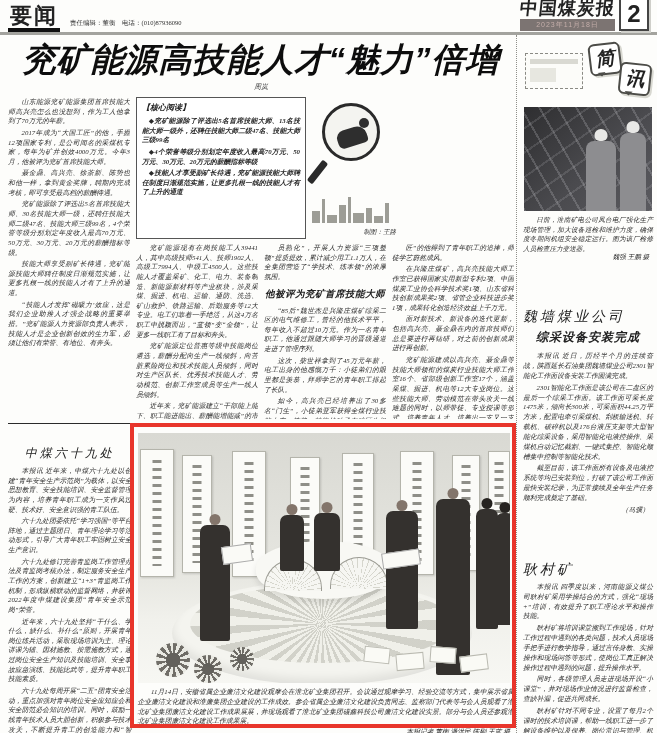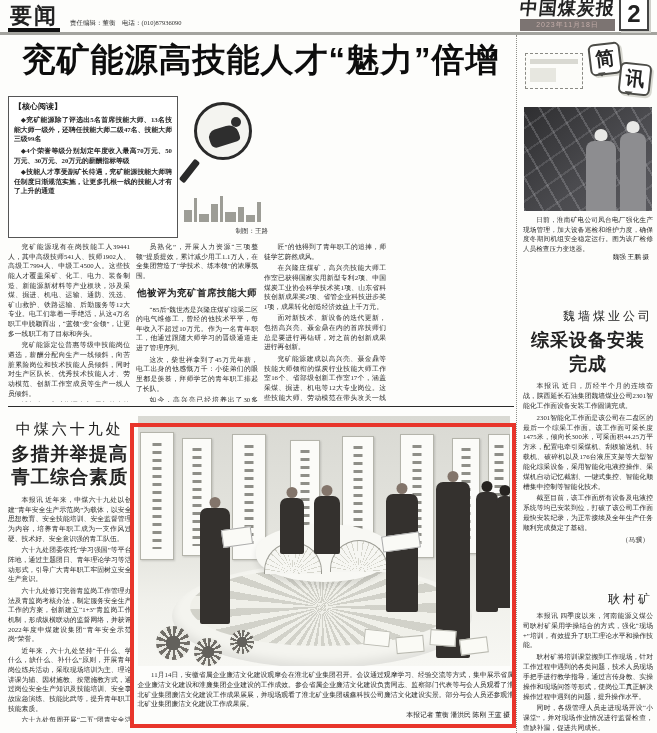--- a/index.html
+++ b/index.html
@@ -13,28 +13,28 @@
   .section-name { font-family:"Liberation Sans",sans-serif; font-weight:900; font-size:22px; line-height:1; border-bottom:4px solid #111; padding:0 2px 1px 2px; letter-spacing:2px; }
   .editor-line { font-size:6.5px; color:#333; padding-bottom:4px; }
   .hdr-right { display:flex; align-items:flex-end; gap:4px; padding-bottom:1px; }
   .masthead-stack { text-align:center; }
   .masthead { font-weight:900; font-size:18px; letter-spacing:1px; transform:skewX(-6deg); line-height:1; }
   .date-bar { margin-top:2px; background:#7c7472; color:#c4aeaa; font-size:7px; letter-spacing:1px; padding:1px 6px; font-family:"Liberation Sans",sans-serif; }
   .page-num { width:30px; height:34px; border:2px solid #444; background:#fff; font-family:"Liberation Sans",sans-serif; font-weight:700; font-size:24px; display:flex; align-items:center; justify-content:center; box-shadow:2px 2px 0 #cfcfca; }
   .hdr-rule { height:3px; background:#a3a39e; margin:0; }
 
   
-  .main { display:flex; height:698px; overflow:hidden; }
+  .main { display:flex; height:698px; overflow:hidden;font-style:italic; }
   .left-zone { width:516px; padding:2px 2px 0 8px; }
   aside.sidebar { width:141px; border-left:1px dotted #8f8f8a; padding:4px 4px 0 6px; overflow:hidden; }
 
   
   .lead-headline { font-family:"Liberation Sans",sans-serif; font-weight:900; font-size:33px; text-align:center; letter-spacing:1px; line-height:1.15; padding:4px 0 1px 0; color:#0d0d0d; }
   .byline { text-align:center; font-size:7px; color:#444; margin:2px 0 5px 0; }
-  .lead-cols { display:flex; gap:16px; height:322px; overflow:hidden;flex-direction:column; }
+  .lead-cols { display:flex; gap:6px; height:322px; overflow:hidden; }
   .col { overflow:hidden; }
   .col1 { width:124px; }
   .right-region { width:378px; }
   .upper-band { display:flex; gap:6px; height:142px; overflow:hidden; }
   .lower-band { display:flex; gap:6px; height:178px; margin-top:4px; overflow:hidden; }
   .lowcol { width:122px; overflow:hidden; }
   .body-p, [data-list] p { font-size:6.8px; line-height:1.42; text-align:justify; text-indent:2em; color:#2b2b2b; margin-bottom:2px; }
   .inline-subhead { font-family:"Liberation Sans",sans-serif; font-weight:700; font-size:9.5px; text-align:center; margin:6px 0 5px 0; letter-spacing:0.5px; }
 
   
@@ -50,21 +50,21 @@
   .lens-handle { position:absolute; top:62px; left:2px; width:7px; height:26px; background:#2a2a2a; transform:rotate(38deg); border-radius:2px; }
   .skyline { position:absolute; bottom:16px; left:0; width:84px; display:flex; align-items:flex-end; gap:2px; }
   .skyline i { display:inline-block; background:#9d9d96; }
   .illus-credit { position:absolute; bottom:2px; right:0; font-size:6.5px; color:#333; }
 
   .lead-end-rule { border:none; border-top:1.5px solid #2a2a2a; margin:4px 0 3px 0; }
 
   
   .bottom-row { display:flex; gap:6px; height:312px; overflow:hidden; }
   .bl-article { width:124px; overflow:hidden; }
-  .bl-kicker { text-align:center; font-size:15px; letter-spacing:3px; margin:10px 0 4px 0; }
+  .bl-kicker { text-align:center; font-size:12px; letter-spacing:3px; margin:18px 0 4px 0; }
   .bl-headline { text-align:center; font-weight:700; font-size:18.5px; letter-spacing:1px; line-height:1.25; margin-bottom:6px; }
 
   
   .photo-block { width:378px; }
   .photo { position:relative; width:372px; height:250px; margin-top:6px; background:linear-gradient(180deg,#d9d9d3 0%,#e6e6e0 55%,#f1f1ec 75%,#f7f7f3 100%); overflow:hidden; }
   .scroll { position:absolute; background:#fbfbf8; border:1px solid #b4b4ab; box-shadow:1px 1px 2px rgba(0,0,0,.15); }
   .scroll::after { content:""; position:absolute; top:8%; left:50%; transform:translateX(-50%); width:9px; height:84%; background:repeating-linear-gradient(180deg,#6a6a62 0 3px,transparent 3px 8px); opacity:.75; }
   .table-base { position:absolute; left:34px; top:148px; width:300px; height:104px; background:#f4f4ef; border-radius:50%; box-shadow:inset 0 -6px 10px rgba(0,0,0,.08); }
   .table-ring { position:absolute; left:52px; top:152px; width:264px; height:78px; border-radius:50%; background:repeating-conic-gradient(#c9c9c0 0 5deg,#efefe8 5deg 11deg); opacity:.8; }
   .table-top { position:absolute; left:118px; top:108px; width:136px; height:58px; background:#f8f8f4; border-radius:50%/46%; box-shadow:0 4px 6px rgba(0,0,0,.1); }
@@ -87,22 +87,22 @@
   .bubble::after { content:""; position:absolute; bottom:-7px; left:5px; border:4px solid transparent; border-top-color:#4c4c48; }
   .bubble.b1 { left:66px; top:4px; transform:rotate(-7deg); }
   .bubble.b2 { left:96px; top:24px; transform:rotate(6deg); }
   .sb-photo { position:relative; width:128px; height:104px; background:linear-gradient(135deg,#2e2e30 0%,#4a4a4e 55%,#5b5b60 100%); overflow:hidden; margin:0 auto; }
   .sb-photo::before { content:""; position:absolute; inset:0; background:repeating-linear-gradient(60deg,rgba(210,210,215,.22) 0 2px,transparent 2px 16px),repeating-linear-gradient(-35deg,rgba(210,210,215,.15) 0 2px,transparent 2px 20px); }
   .worker { position:absolute; background:#8d8d90; border-radius:8px 8px 0 0; }
   .worker::before { content:""; position:absolute; top:-12px; left:50%; transform:translateX(-50%); width:13px; height:12px; border-radius:50% 50% 40% 40%; background:#e8e8e6; }
   .sb-caption { font-size:6.6px; line-height:1.45; text-align:justify; text-indent:2em; margin-top:4px; color:#2b2b2b; }
   .sb-credit { font-size:6.6px; text-align:right; padding-right:4px; margin-bottom:4px; }
   .sb-art { margin-top:6px; }
-  .sb-kicker { text-align:right; font-size:12px; letter-spacing:3px; margin-bottom:3px;margin-top:46px; }
-  .sb-headline { text-align:center; font-weight:700; font-size:18px; letter-spacing:1px; margin-bottom:5px; }
+  .sb-kicker { text-align:left; font-size:14px; letter-spacing:3px; margin-bottom:3px;margin-top:46px; }
+  .sb-headline { text-align:center; font-weight:700; font-size:12px; letter-spacing:1px; margin-bottom:5px; }
   .sb-art p { font-size:6.8px; line-height:1.45; text-align:justify; text-indent:2em; margin-bottom:2px; color:#2b2b2b; }
   .sb-author { font-size:6.8px; text-align:right; padding-right:4px; }
 
   
   .annotation-box { position:absolute; left:130px; top:423px; width:386px; height:305px; border:4px solid #e8352b; z-index:30; }
 </style>
 </head>
 <body>
 
 <div class="page">
@@ -121,20 +121,21 @@
     </div>
   </div>
   <div class="hdr-rule"></div>
 
   <div class="main">
 
     <div class="left-zone">
 
       <article>
         <h1 class="lead-headline">兖矿能源高技能人才“魅力”倍增</h1>
+        <div class="byline">周岚</div>
 
         <div class="lead-cols">
           <div class="col col1" data-list="lead_article.col1">
               <p class="body-p">山东能源兖矿能源集团首席技能大师高兴亮怎么也没想到，作为工人他拿到了70万元的年薪。</p>
               <p class="body-p">2017年成为“大国工匠”的他，手握12项国家专利，是公司闻名的采煤机专家，每年为矿井创效4000万元。今年3月，他被评为兖矿首席技能大师。</p>
               <p class="body-p">聂金鼎、高兴亮、徐茶新、陈势也和他一样，拿到黄金奖牌，聘期内完成考核，即可享受最高档的薪酬待遇。</p>
               <p class="body-p">兖矿能源除了评选出5名首席技能大师、30名技能大师一级，还聘任技能大师二级47名、技能大师三级99名，4个荣誉等级分别划定年度收入最高70万元、50万元、30万元、20万元的薪酬指标等级。</p>
               <p class="body-p">技能大师享受副矿长待遇，兖矿能源技能大师聘任制度日渐规范实施，让更多扎根一线的技能人才有了上升的通道。</p>
               <p class="body-p">“技能人才发挥‘磁吸力’效应，这是我们企业助推人才强企战略的重要举措。”兖矿能源人力资源部负责人表示，技能人才是企业创新创效的生力军，必须让他们有荣誉、有地位、有奔头。</p>
             </div>
@@ -197,21 +198,20 @@
           </div>
         </div>
       </article>
 
       <hr class="lead-end-rule">
 
       <div class="bottom-row">
 
         <article class="bl-article">
           <div class="bl-kicker">中煤六十九处</div>
-          <h2 class="bl-headline"><span>多措并举提高</span><br><span>青工综合素质</span></h2>
           <div data-list="bottom_left_article.paragraphs">
               <p class="body-p">本报讯 近年来，中煤六十九处以创建“青年安全生产示范岗”为载体，以安全思想教育、安全技能培训、安全监督管理为内容，培养青年职工成为一支作风过硬、技术好、安全意识强的青工队伍。</p>
               <p class="body-p">六十九处团委依托“学习强国”等平台阵地，通过主题团日、青年理论学习等活动形式，引导广大青年职工牢固树立安全生产意识。</p>
               <p class="body-p">六十九处修订完善青监岗工作管理办法及青监岗考核办法，制定服务安全生产工作的方案，创新建立“1+3”青监岗工作机制，形成纵横联动的监督网络，并获评2022年度中煤建设集团“青年安全示范岗”荣誉。</p>
               <p class="body-p">近年来，六十九处坚持“干什么、学什么，缺什么、补什么”原则，开展青年岗位练兵活动，采取现场培训为主、理论讲课为辅、因材施教、按需施教方式，通过岗位安全生产知识及技能培训、安全事故应急演练、技能比武等，提升青年职工技能素质。</p>
               <p class="body-p">六十九处每周开展“二五”团青安全活动，重点加强对青年岗位安全应知应会和安全防范必会知识的培训。同时，鼓励一线青年技术人员大胆创新，积极参与技术攻关，不断提升青工的创造能力和“智造”水平。</p>
             </div>
         </article>
 
         <figure class="photo-block">

